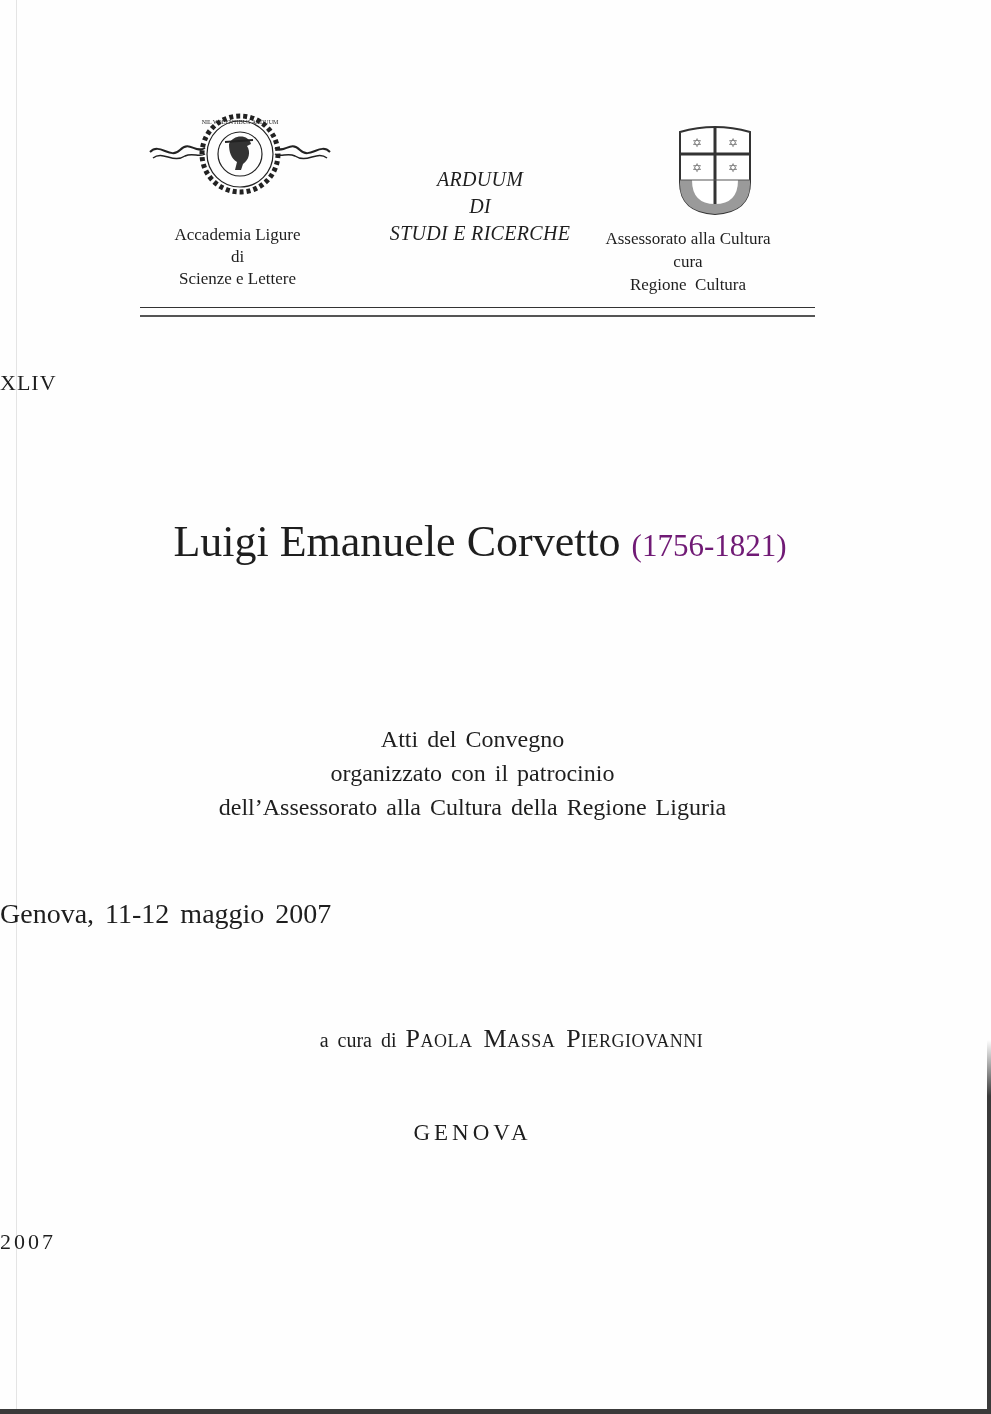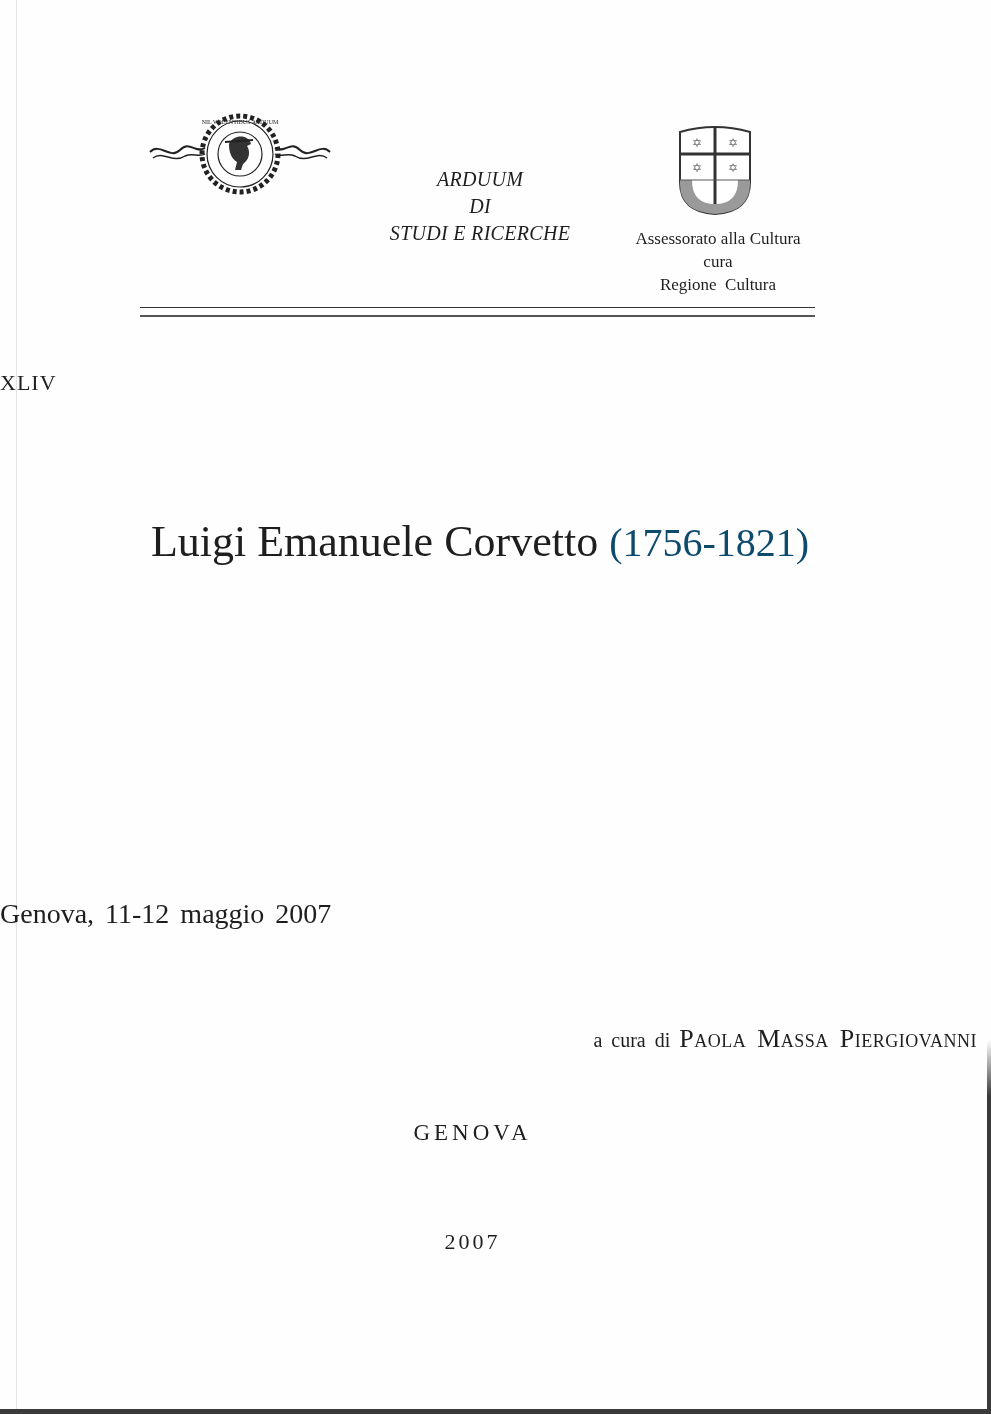--- a/index.html
+++ b/index.html
@@ -10,37 +10,37 @@
     color: #1e1e1e;
   }
   .page { position: absolute; left: 0; top: 0; width: 991px; height: 1414px; background: #fefefe; }
   .spine-line { position: absolute; left: 16px; top: 0; width: 1px; height: 1410px; background: #e4e4e4; }
   .bottom-edge { position: absolute; left: 0; bottom: 0; width: 991px; height: 5px; background: #3a3a3a; }
   .right-edge { position: absolute; right: 0; top: 1040px; width: 4px; height: 374px; background: linear-gradient(to bottom, rgba(60,60,60,0), #3a3a3a 15%); }
   .emblem-left { position: absolute; left: 145px; top: 112px; width: 190px; height: 85px; }
   .emblem-right { position: absolute; left: 676px; top: 124px; width: 78px; height: 92px; }
 
   .inst-left { position: absolute; left: 140px; top: 224px; width: 195px; text-align: center; font-size: 17px; line-height: 22px; }
-  .inst-right { position: absolute; left: 618px; top: 227px; width: 200px; text-align: center; font-size: 17px; line-height: 23px; }
+  .inst-right { position: absolute; left: 588px; top: 227px; width: 200px; text-align: center; font-size: 17px; line-height: 23px; }
   .series { position: absolute; left: 360px; top: 166px; width: 240px; text-align: center; font-style: italic; font-size: 20px; line-height: 27px; letter-spacing: 0.3px; }
 
   .rule { position: absolute; left: 140px; width: 675px; height: 1px; background: #333; }
   .rule.r1 { top: 307px; }
   .rule.r2 { top: 315px; background: #555; height: 2px; }
 
   .volnum { position: absolute; left: 0; width: 960px; top: 370px; text-align: left; font-size: 22px; letter-spacing: 1px; }
   .title1 { position: absolute; left: 0; width: 960px; top: 512px; text-align: center; font-size: 44px; line-height: 60px; }
-  .title1 .dates { font-size: 40px; color: #0c4a6e; margin-top: 20px; }
+  .title1 .dates { font-size: 31px; color: #701a75; margin-top: 20px; }
   .title2 { position: absolute; left: 0; width: 950px; top: 580px; text-align: center; font-size: 44px; line-height: 60px; word-spacing: 6px; }
   .sub { position: absolute; left: 0; width: 945px; top: 722px; text-align: center; font-size: 24px; line-height: 34px; word-spacing: 3px; }
   .dateline { position: absolute; left: 0; width: 945px; top: 898px; font-size: 28px; word-spacing: 4px; }
-  .editor { position: absolute; left: 4px; width: 945px; top: 1024px; text-align: right; font-size: 20px; word-spacing: 4px; padding-left: 28px; }
+  .editor { position: absolute; left: 11px; width: 945px; top: 1024px; text-align: center; font-size: 20px; word-spacing: 4px; padding-left: 28px; }
   .editor .name { font-variant: small-caps; font-size: 26px; letter-spacing: 0.5px; }
   .place { position: absolute; left: 0; width: 945px; top: 1120px; text-align: center; font-size: 23px; letter-spacing: 4px; }
-  .year { position: absolute; left: 0; width: 945px; top: 1229px; text-align: center; font-size: 22px; letter-spacing: 3px; }
+  .year { position: absolute; left: 0; width: 945px; top: 1229px; text-align: left; font-size: 22px; letter-spacing: 3px; }
 </style>
 </head>
 <body>
 
 <div class="page">
   <div class="spine-line"></div>
 
   <div class="emblem-left">
     <svg width="190" height="85" viewBox="0 0 190 85">
 
@@ -52,20 +52,25 @@
       <circle cx="95" cy="42" r="38" fill="none" stroke="#222" stroke-width="5" stroke-dasharray="4 3"></circle>
       <circle cx="95" cy="42" r="33" fill="none" stroke="#222" stroke-width="1.2"></circle>
       <circle cx="95" cy="42" r="22" fill="none" stroke="#222" stroke-width="1.2"></circle>
 
       <path d="M84 32 C88 22, 104 22, 106 32 L102 34 C106 40, 104 48, 98 52 L96 58 L90 58 L92 50 C86 46, 84 40, 84 32 Z" fill="#333"></path>
       <path d="M80 30 L108 28" stroke="#222" stroke-width="2"></path>
       <text x="95" y="12" font-size="6" text-anchor="middle" fill="#222" font-family="Liberation Serif, serif">NIL VOLENTIBUS ARDUUM</text>
     </svg>
   </div>
 
+  <div class="inst-left">
+    <div>Accademia Ligure</div>
+    <div>di</div>
+    <div>Scienze e Lettere</div>
+  </div>
 
   <div class="series">
     <div>ARDUUM</div>
     <div>DI</div>
     <div>STUDI E RICERCHE</div>
   </div>
 
   <div class="emblem-right">
     <svg width="78" height="92" viewBox="0 0 78 92">
       <path d="M4 8 Q39 -2 74 8 L74 58 Q74 88 39 90 Q4 88 4 58 Z" fill="#fff" stroke="#333" stroke-width="2"></path>
@@ -92,20 +97,25 @@
   <div class="rule r1"></div>
   <div class="rule r2"></div>
 
   <div class="volnum">XLIV</div>
 
   <div class="title1">
     <span>Luigi Emanuele Corvetto</span>
     <span class="dates">(1756-1821)</span>
   </div>
 
+  <div class="sub">
+    <div>Atti del Convegno</div>
+    <div>organizzato con il patrocinio</div>
+    <div>dell’Assessorato alla Cultura della Regione Liguria</div>
+  </div>
 
   <div class="dateline">Genova, 11-12 maggio 2007</div>
 
   <div class="editor">
     <span>a cura di</span>
     <span class="name">Paola Massa Piergiovanni</span>
   </div>
 
   <div class="place">GENOVA</div>
   <div class="year">2007</div>

